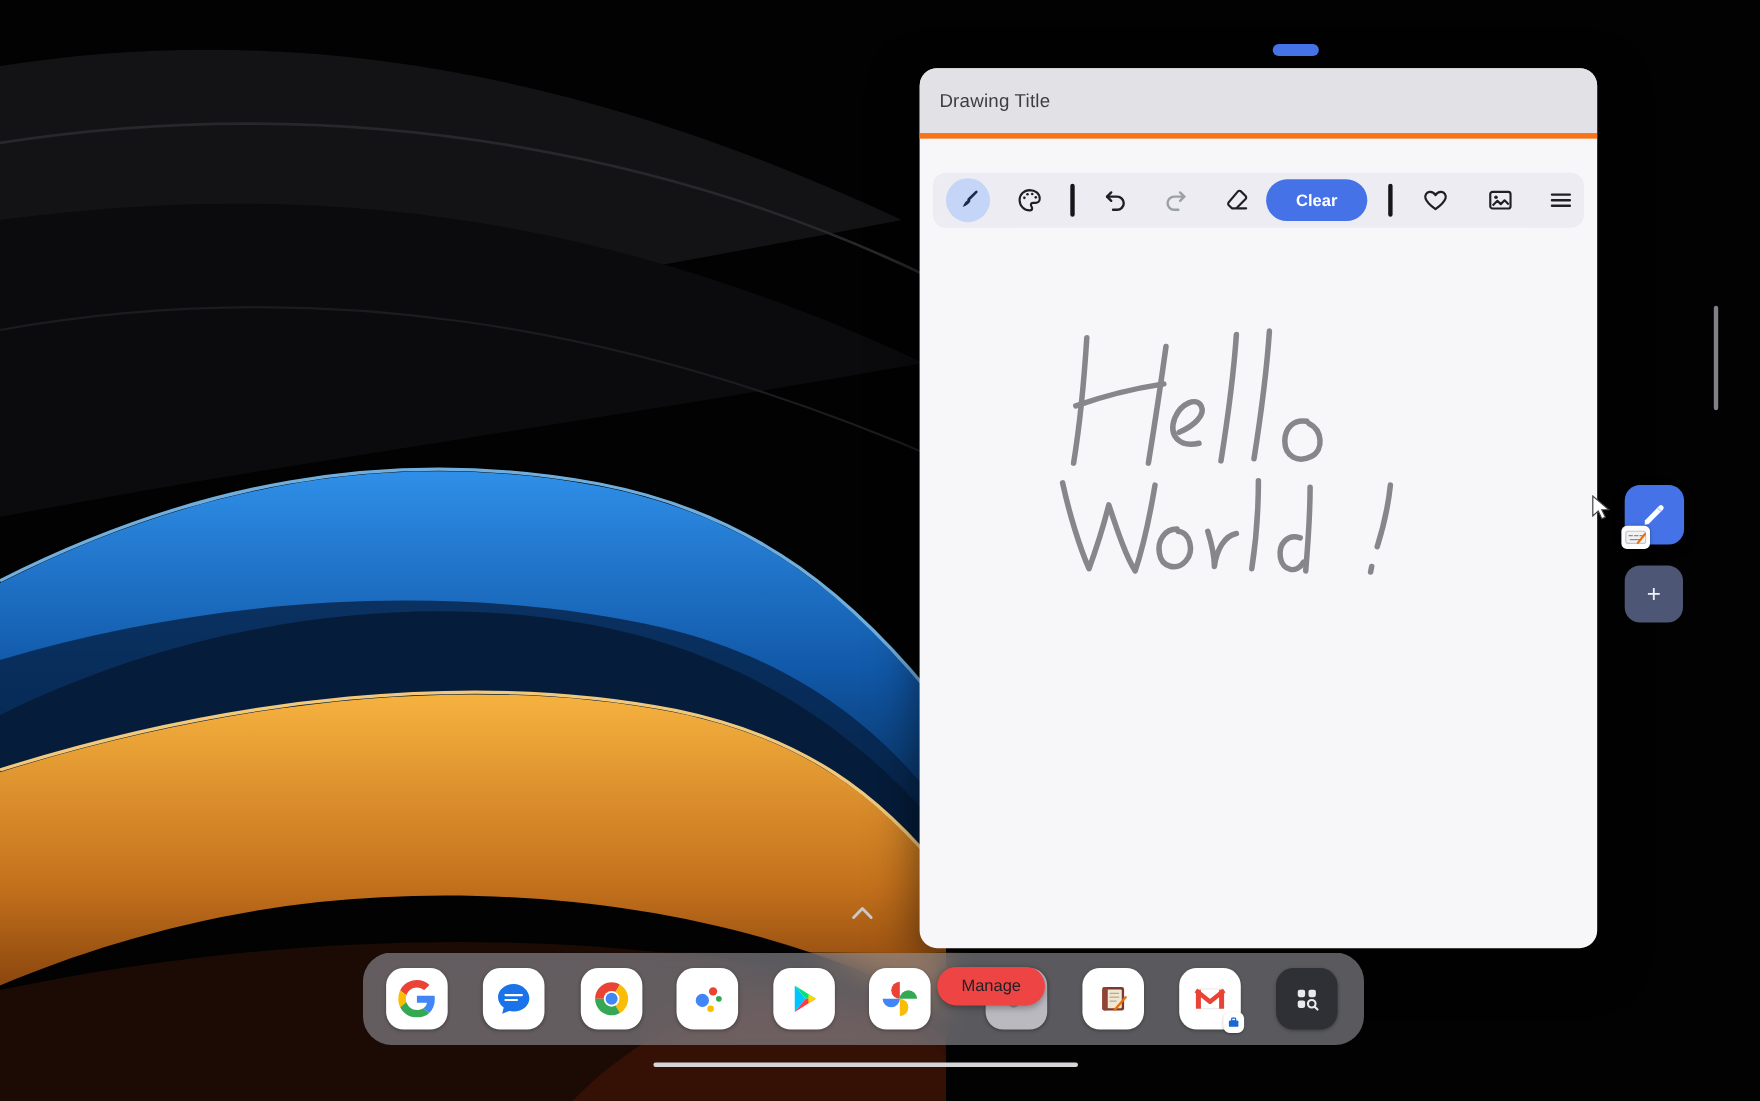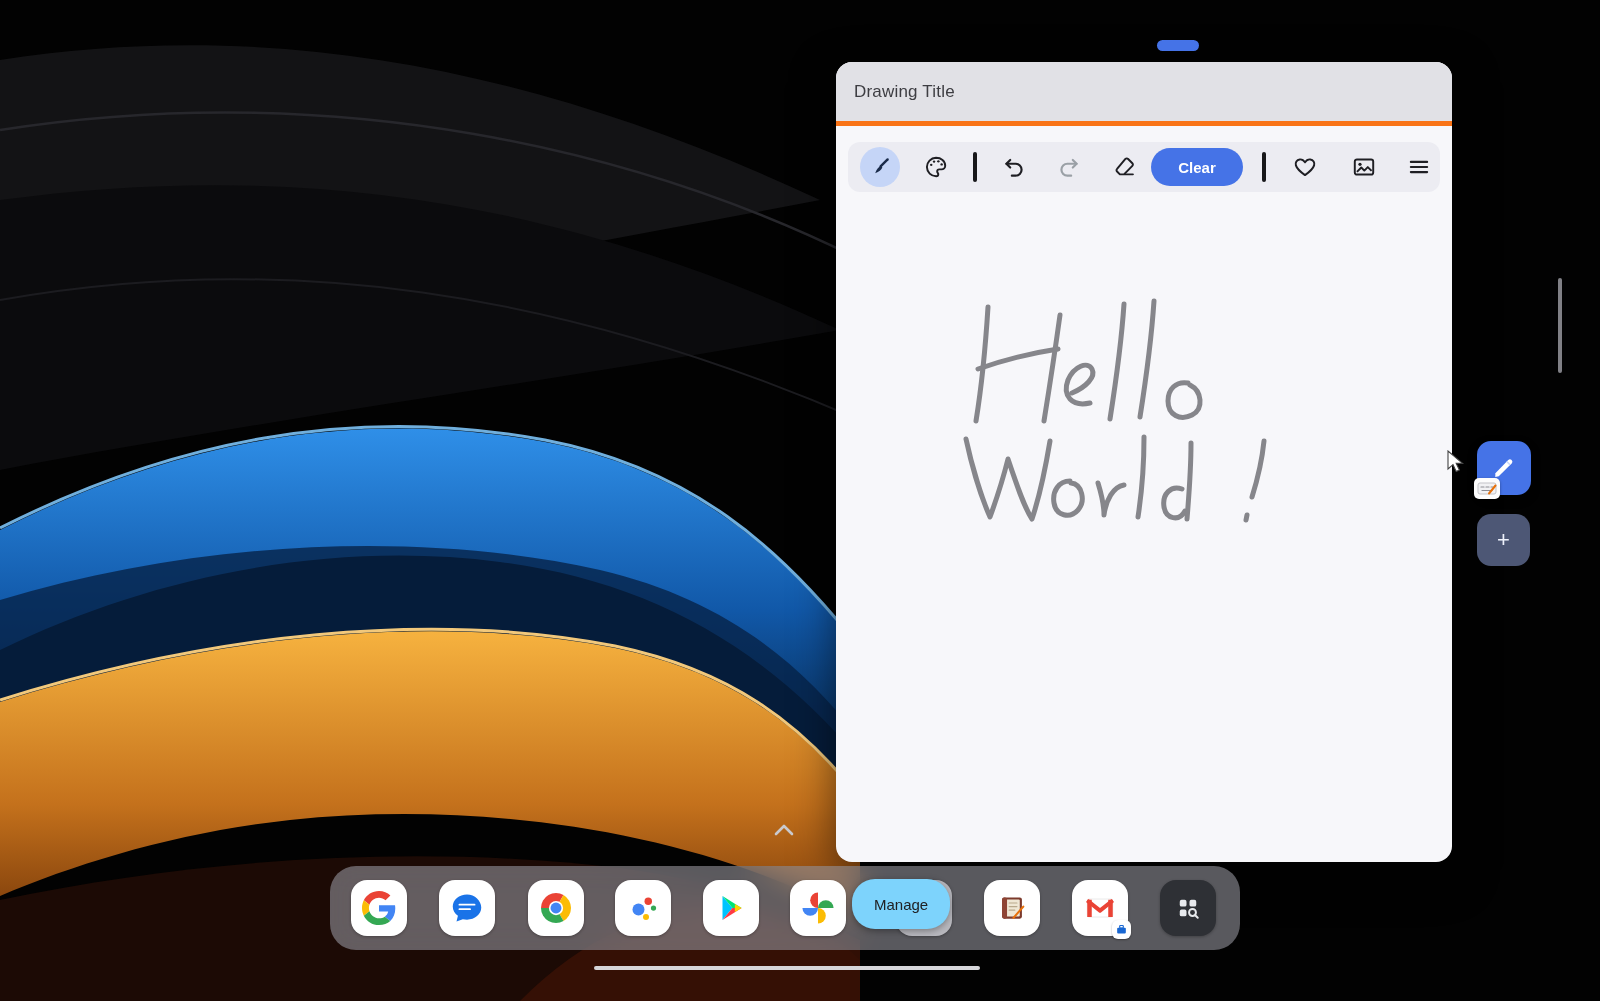--- a/index.html
+++ b/index.html
@@ -15,21 +15,21 @@
     background:#97979d;border-radius:3px;opacity:.85;}
 
   
   .app-window{position:absolute;left:836px;top:62px;width:616px;height:800px;
     background:#f7f7fa;border-radius:16px;overflow:hidden;
     box-shadow:0 14px 44px rgba(0,0,0,.55);}
   .titlebar{height:64px;background:#e1e1e6;border-bottom:5px solid #f97316;
     display:flex;align-items:center;padding-left:18px;box-sizing:border-box;}
   .titlebar .title{font-size:17px;color:#3d3d42;letter-spacing:.2px;}
 
-  .toolbar{position:absolute;left:12px;top:80px;width:592px;height:50px;
+  .toolbar{position:absolute;left:12px;top:95px;width:592px;height:50px;
     background:#ececf2;border-radius:12px;}
   .tb-item{position:absolute;top:12px;width:26px;height:26px;display:flex;
     align-items:center;justify-content:center;background:transparent;border:none;padding:0;cursor:pointer;}
   .tb-sel{position:absolute;left:12px;top:5px;width:40px;height:40px;border-radius:50%;
     background:#c5d5f7;display:flex;align-items:center;justify-content:center;border:none;cursor:pointer;}
   .tb-divider{position:absolute;top:10px;width:3.5px;height:30px;background:#17171a;border-radius:2px;}
   .clear-btn{position:absolute;left:303px;top:6px;width:92px;height:38px;border-radius:19px;
     background:#4573e7;color:#fff;font-size:15px;font-weight:600;border:none;cursor:pointer;
     display:flex;align-items:center;justify-content:center;font-family:"Liberation Sans",sans-serif;}
 
@@ -48,21 +48,21 @@
   
   .top-tab{position:absolute;left:1157px;top:40px;width:42px;height:11px;border-radius:6px;background:#4573e7;}
 
   
   .dock{position:absolute;left:330px;top:866px;width:910px;height:84px;border-radius:26px;
     background:rgba(148,148,156,.60);backdrop-filter:blur(14px);}
   .tile{position:absolute;top:14px;width:56px;height:56px;border-radius:16px;background:#fff;
     display:flex;align-items:center;justify-content:center;box-shadow:0 1px 3px rgba(0,0,0,.28);cursor:pointer;}
   .tile-dark{background:#2e3035;}
   .tile-dim{background:#b9b9bf;}
-  .manage-pill{position:absolute;left:522px;top:13px;height:50px;border-radius:23px;background:#7dd3fc;
+  .manage-pill{position:absolute;left:522px;top:13px;height:35px;border-radius:23px;background:#ef4444;
     padding:0 22px;display:flex;align-items:center;justify-content:center;z-index:5;
     font-size:15px;font-weight:500;color:#202124;box-shadow:0 2px 7px rgba(0,0,0,.35);cursor:pointer;border:none;
     font-family:"Liberation Sans",sans-serif;}
   .work-badge{position:absolute;right:-3px;bottom:-3px;width:19px;height:19px;border-radius:6px;
     background:#fff;box-shadow:0 1px 2px rgba(0,0,0,.35);display:flex;align-items:center;justify-content:center;}
 
   .chevron-up{position:absolute;left:771px;top:820px;width:26px;height:20px;cursor:pointer;}
   .gesture-bar{position:absolute;left:594px;top:966px;width:386px;height:4px;border-radius:2px;background:#d6d6da;cursor:pointer;}
 </style>
 </head>

